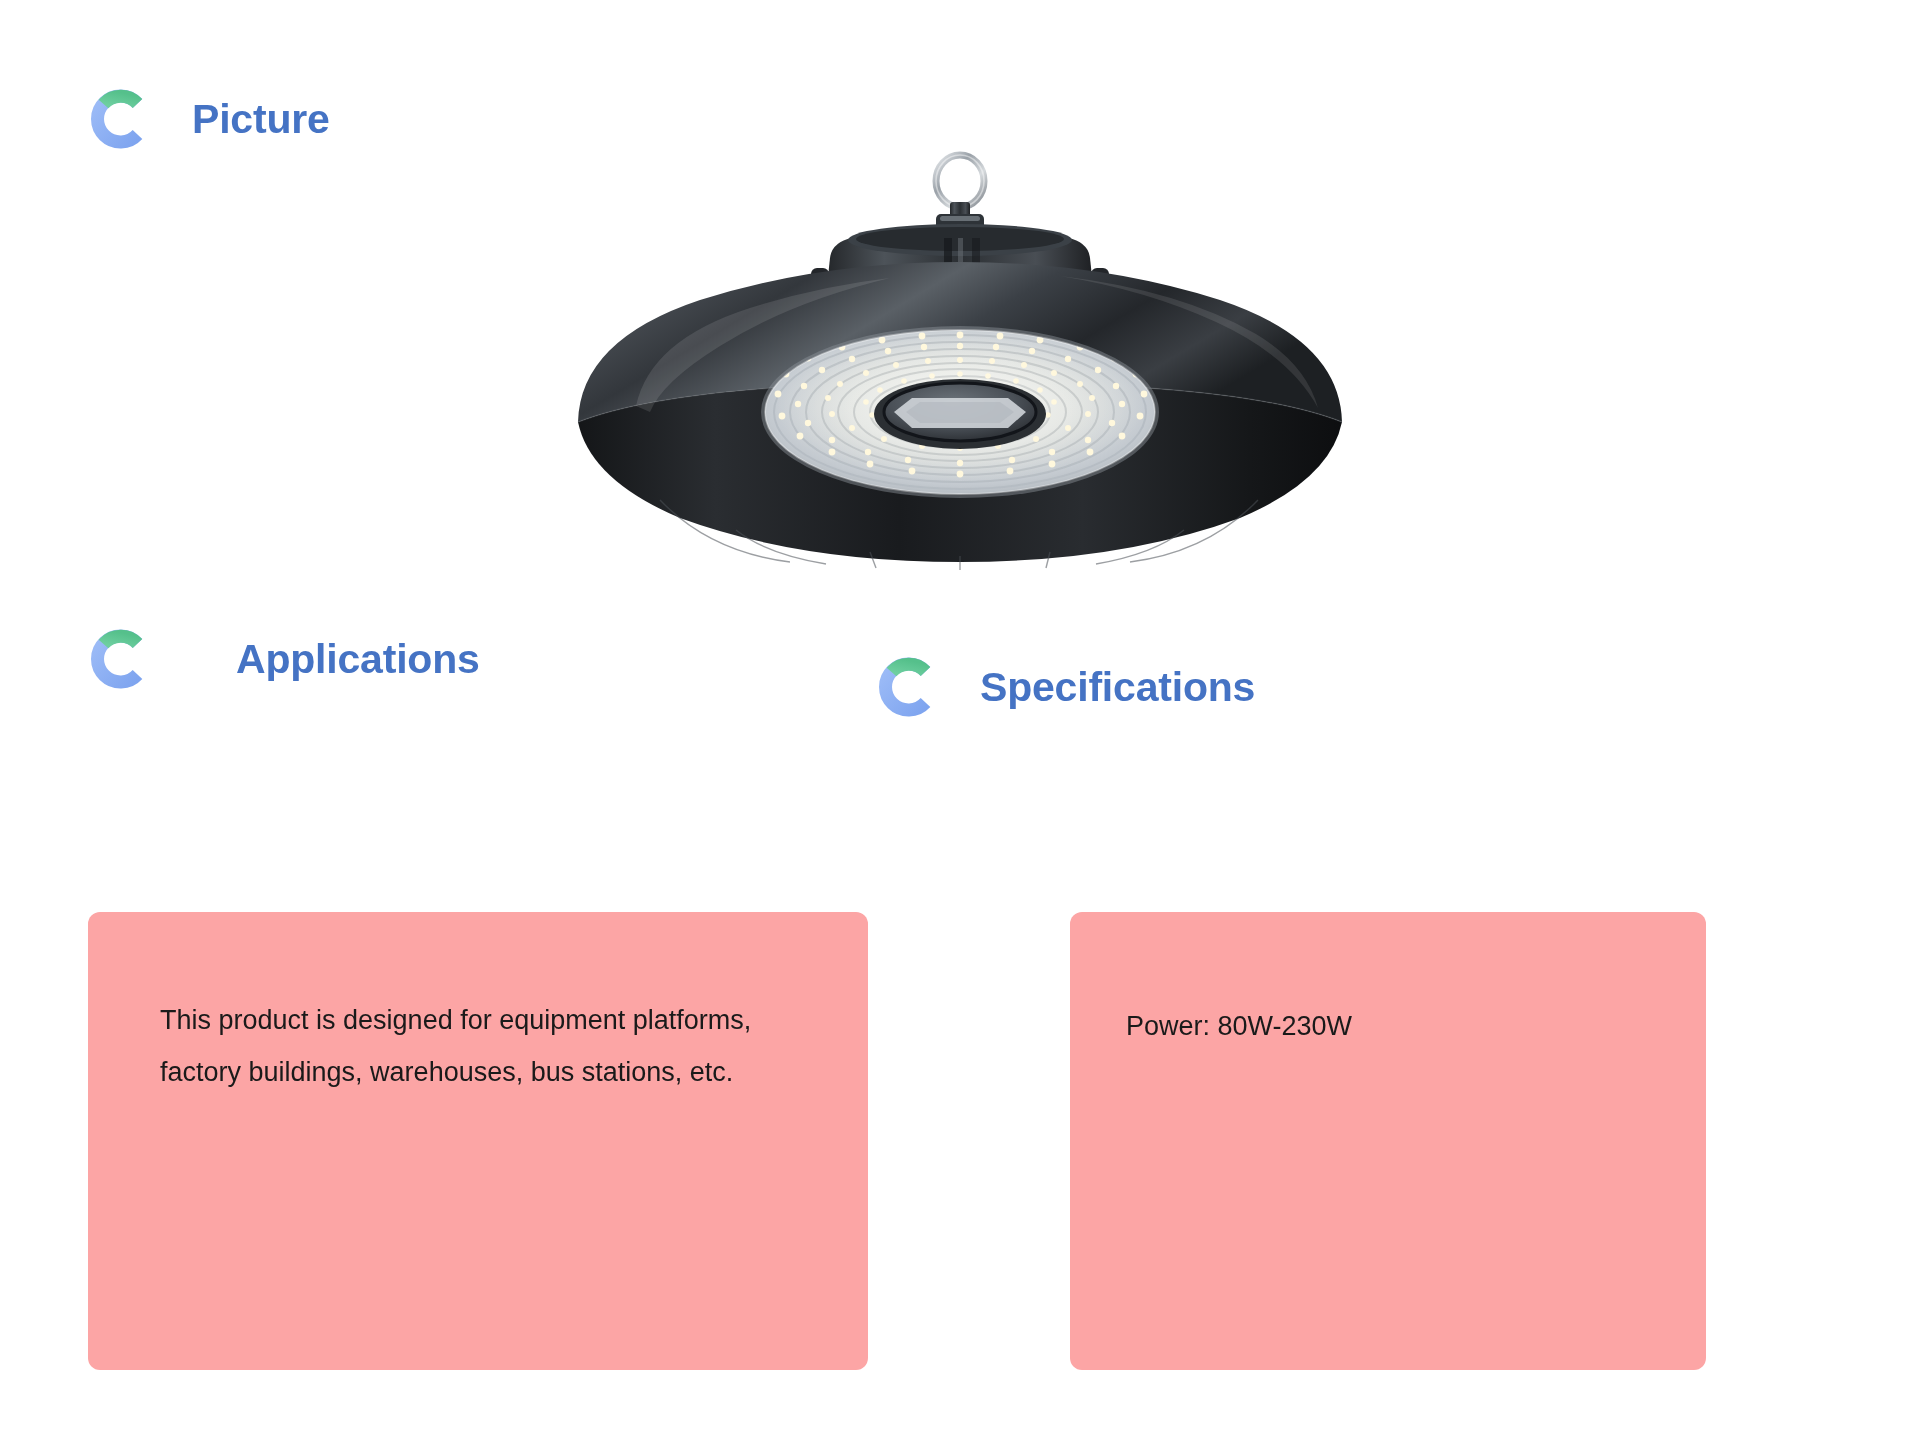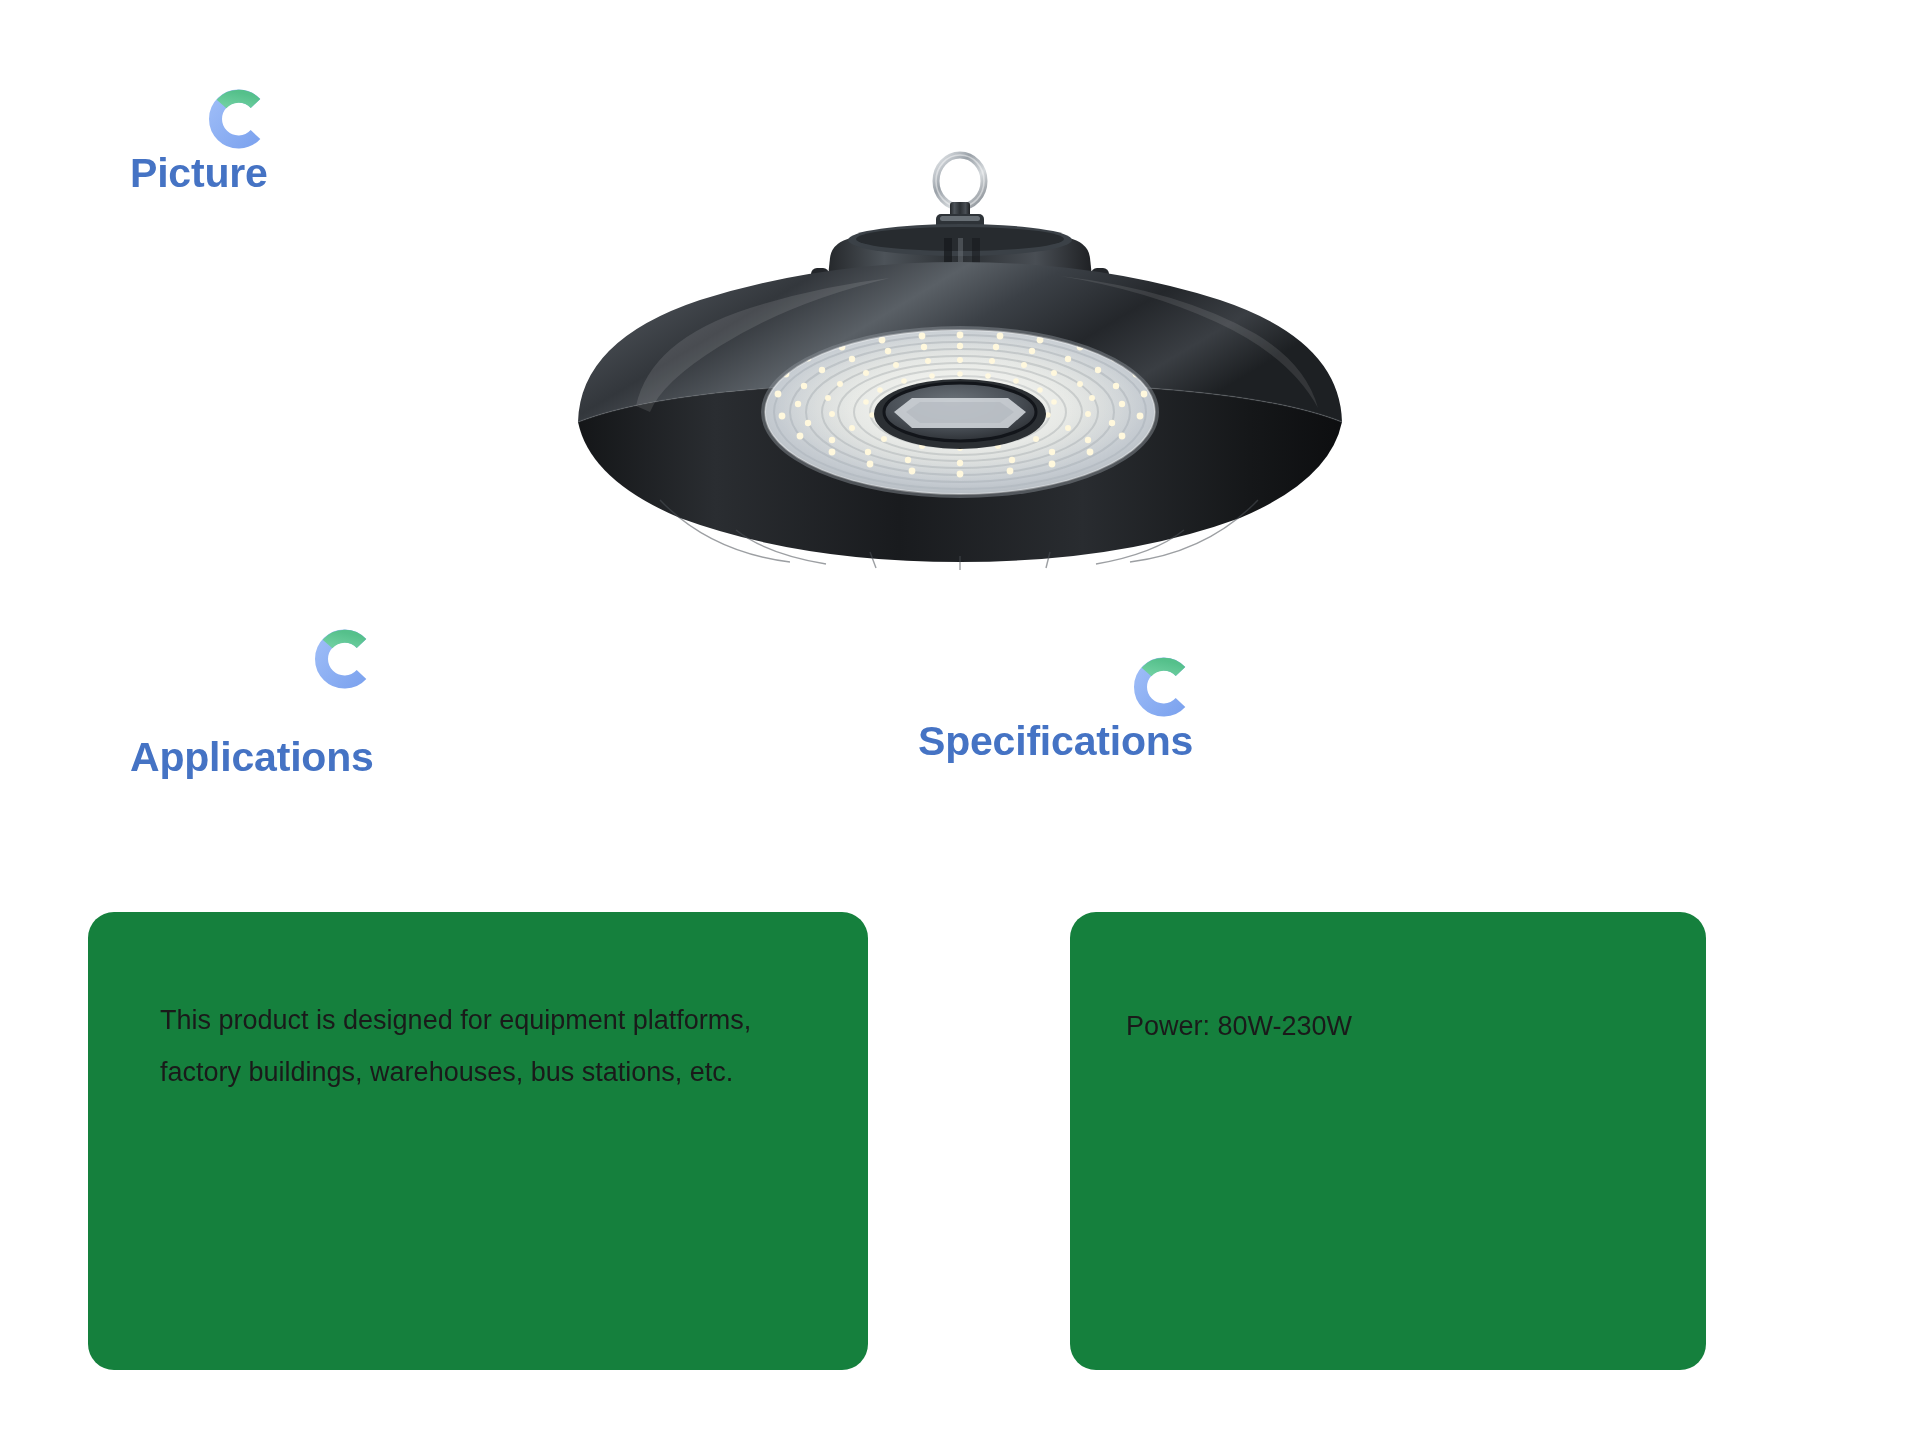--- a/index.html
+++ b/index.html
@@ -12,22 +12,21 @@
     background: #ffffff;
     font-family: "Liberation Sans", sans-serif;
     position: relative;
     overflow: hidden;
   }
 
   
   .section-header {
     position: absolute;
     display: flex;
-    align-items: flex-end;
-    flex-direction: column;
+    align-items: center;
   }
   .brand-c {
     width: 62px;
     height: 62px;
     flex: 0 0 62px;
     position: relative;
   }
   .brand-c svg { display: block; width: 62px; height: 62px; }
 
   .section-title {
@@ -51,22 +50,22 @@
     left: 540px;
     top: 150px;
     width: 840px;
     height: 420px;
   }
   #product-image { display: block; width: 840px; height: 420px; }
 
   
   .content-card {
     position: absolute;
-    background: #15803d;
-    border-radius: 26px;
+    background: #fca5a5;
+    border-radius: 12px;
     box-sizing: border-box;
   }
   #card-applications {
     left: 88px;
     top: 912px;
     width: 780px;
     height: 458px;
     padding: 82px 48px 0 72px;
   }
   #card-specifications {

